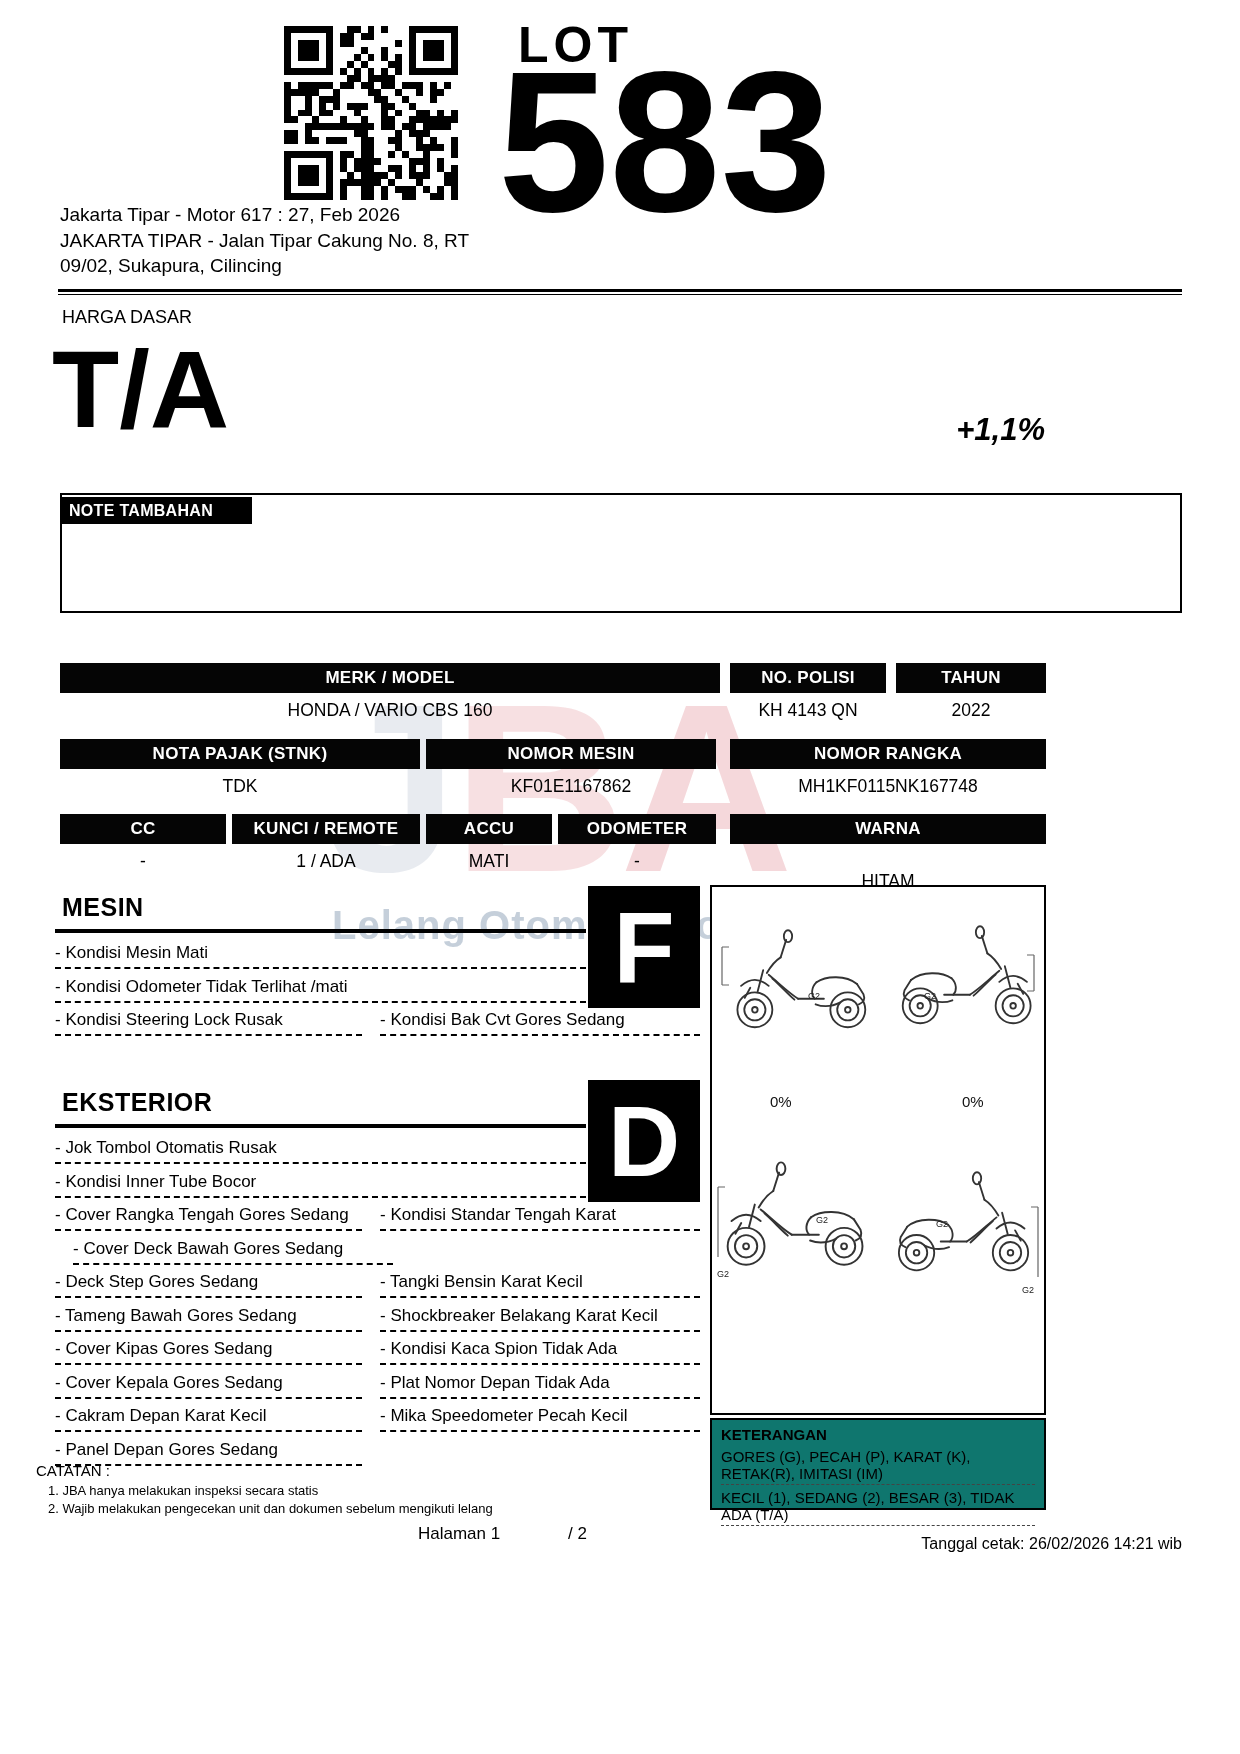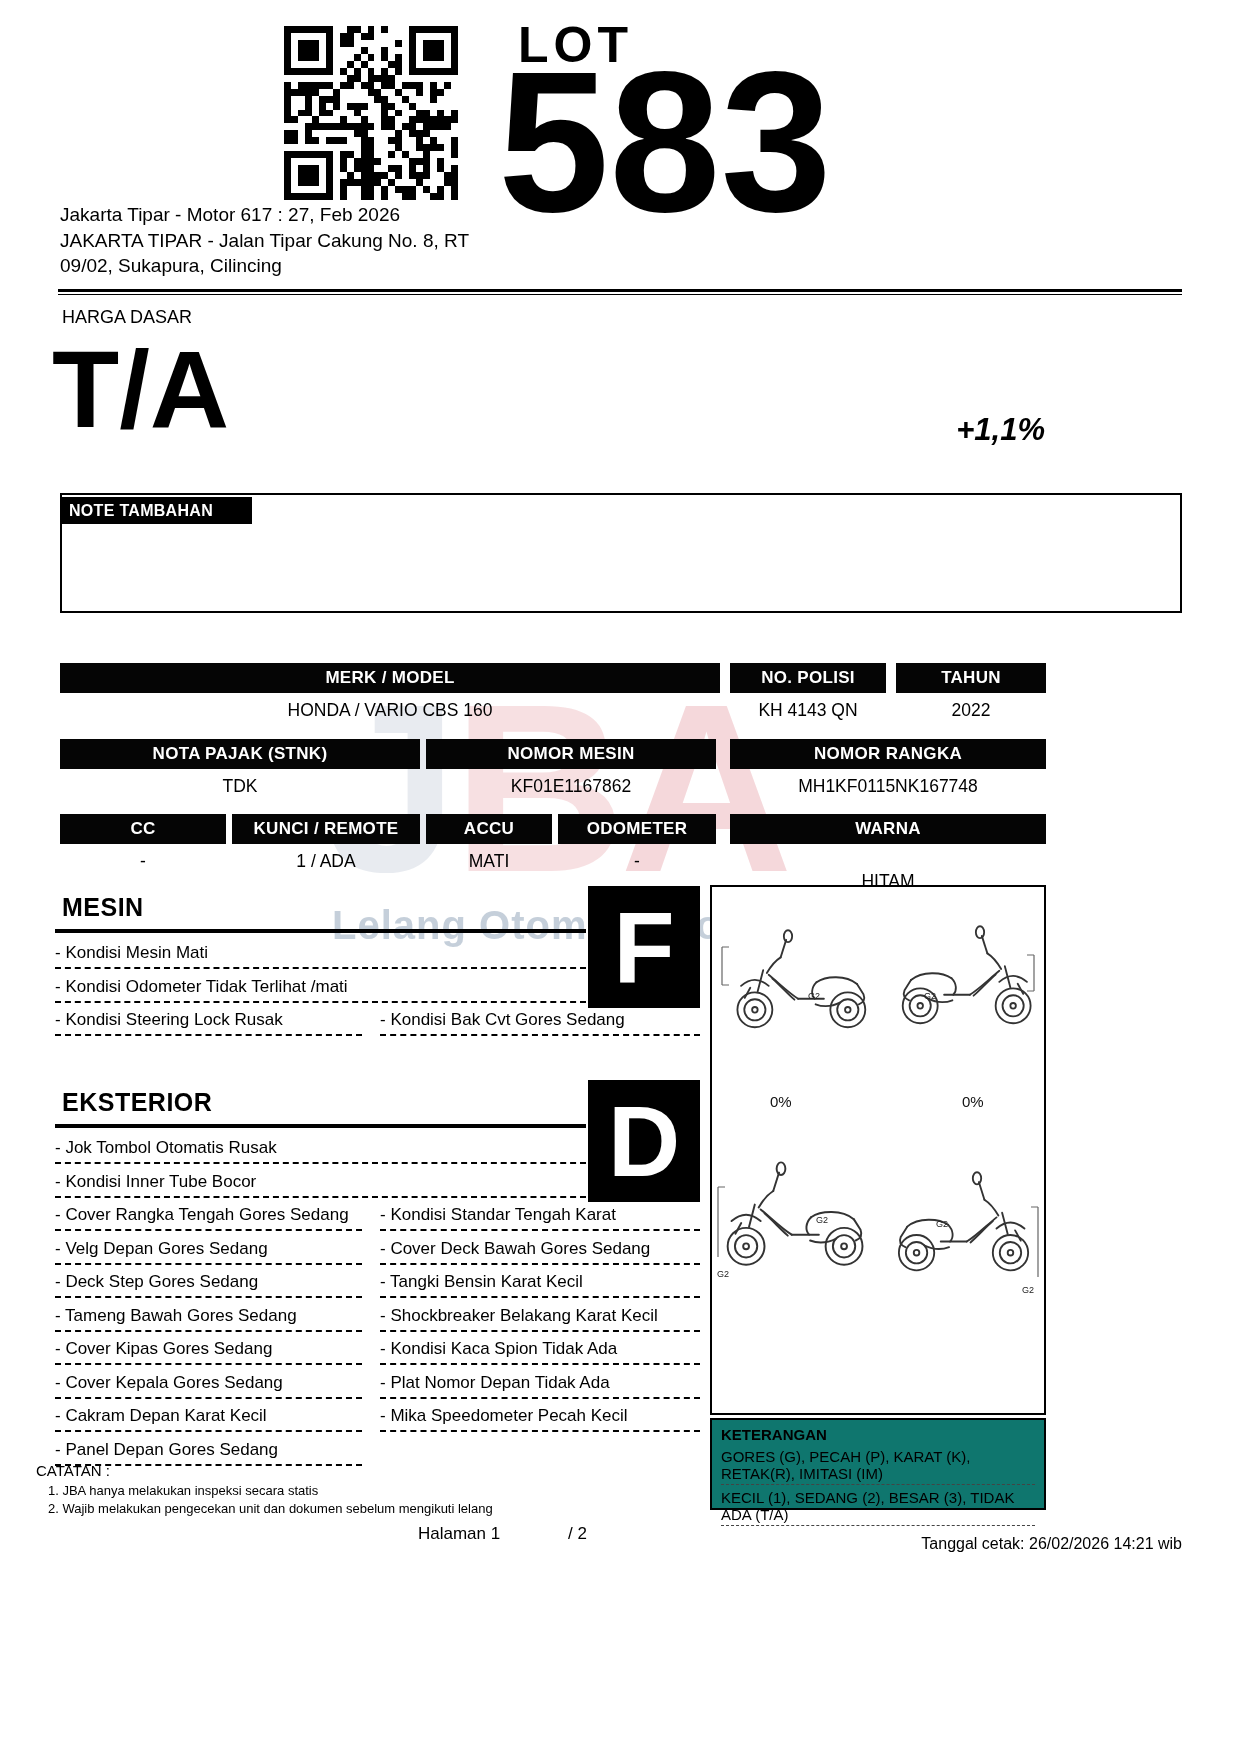--- a/index.html
+++ b/index.html
@@ -471,21 +471,20 @@
       <div class="cell l">- Jok Tombol Otomatis Rusak</div>
     </div>
     <div class="item-row full">
       <div class="cell l">- Kondisi Inner Tube Bocor</div>
     </div>
     <div class="item-row">
       <div class="cell l">- Cover Rangka Tengah Gores Sedang</div>
       <div class="cell r">- Kondisi Standar Tengah Karat</div>
     </div>
     <div class="item-row">
-      <div class="cell l">- Velg Depan Gores Sedang</div>
       <div class="cell r">- Cover Deck Bawah Gores Sedang</div>
     </div>
     <div class="item-row">
       <div class="cell l">- Deck Step Gores Sedang</div>
       <div class="cell r">- Tangki Bensin Karat Kecil</div>
     </div>
     <div class="item-row">
       <div class="cell l">- Tameng Bawah Gores Sedang</div>
       <div class="cell r">- Shockbreaker Belakang Karat Kecil</div>
     </div>

